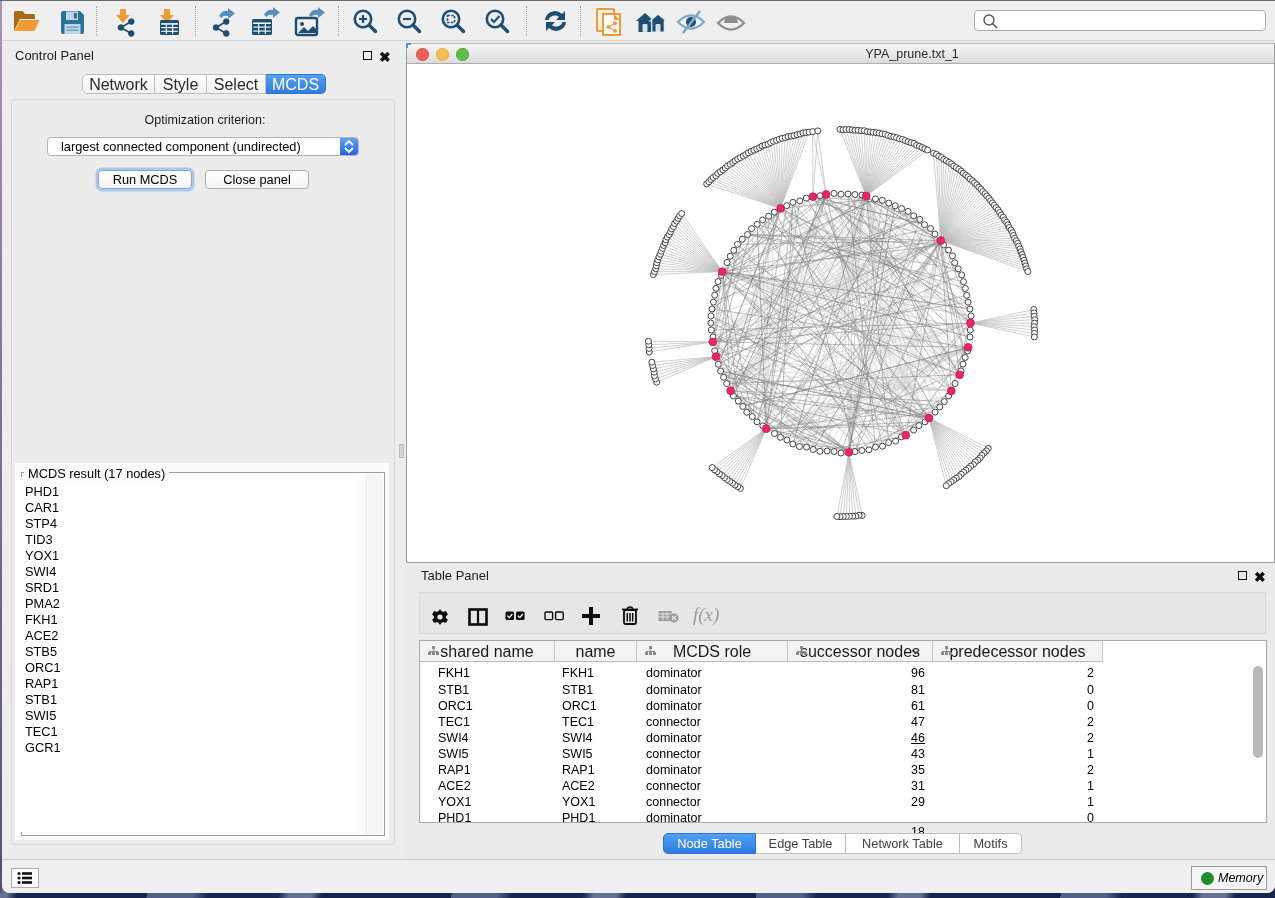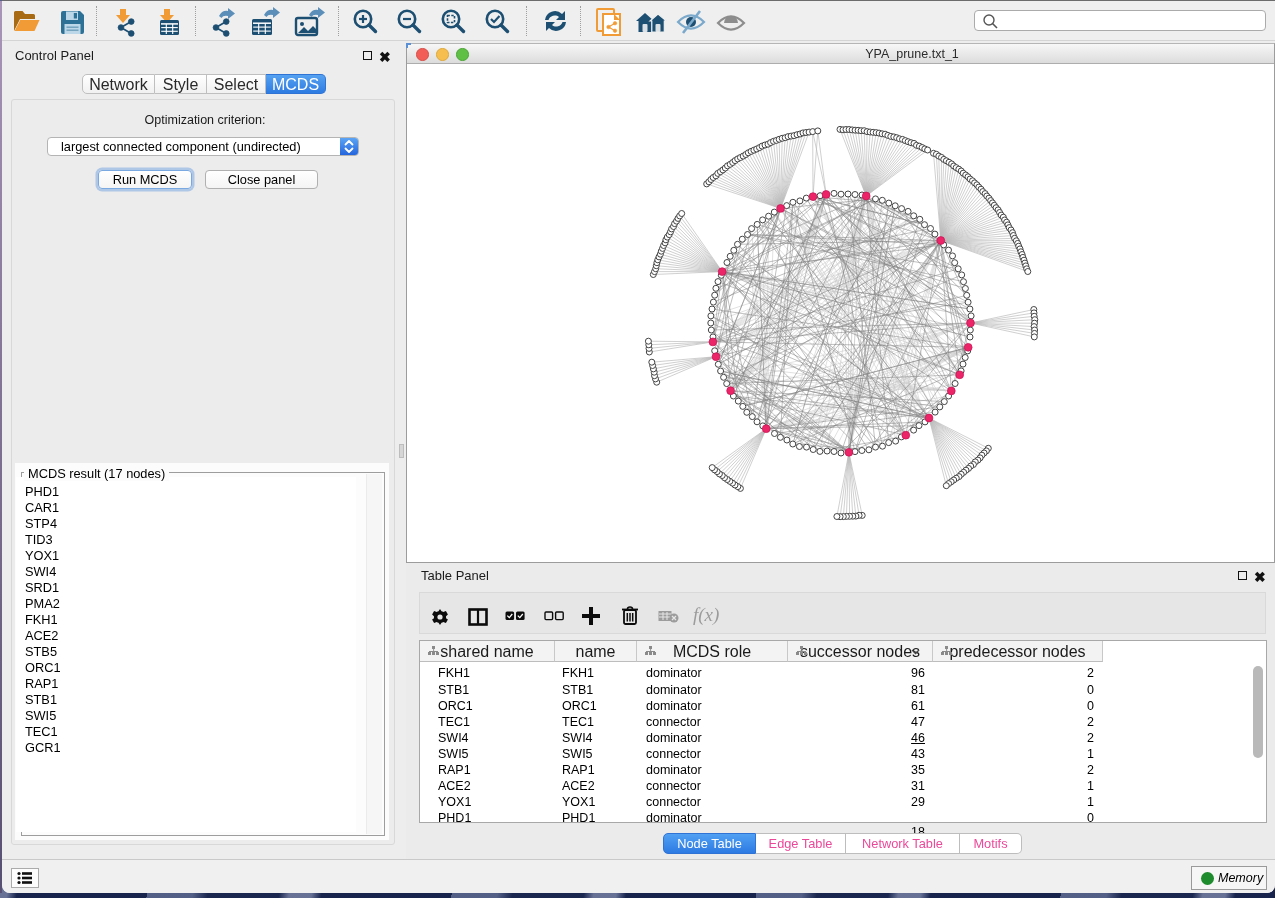--- a/index.html
+++ b/index.html
@@ -42,21 +42,21 @@
   #dropdown { position:absolute; left:45px; top:137px; width:312px; height:19px;
     background:#ffffff; border:1px solid #b4b4b4; border-radius:4px; }
   #dropdown .dtext { position:absolute; left:13px; top:1px; font-size:12.8px; color:#000; }
   #dropdown .dbtn { position:absolute; right:0; top:0; width:18px; height:17px;
     background:linear-gradient(#5ba4f4,#2465dd); border-radius:0 3px 3px 0; }
   .btn { position:absolute; height:19px; background:linear-gradient(#ffffff,#f4f4f4);
     border:1px solid #b0b0b0; border-radius:4px; font-size:12.8px; color:#000;
     text-align:center; line-height:17px; }
   #runbtn { left:96px; top:170px; width:94px; border-color:#7aa8e0;
     box-shadow:0 0 0 2.5px rgba(125,170,225,.55); }
-  #closebtn { left:203px; top:170px; width:113px; }
+  #closebtn { left:203px; top:170px; width:104px; }
   #resultbox { position:absolute; left:13px; top:463px; width:374px; height:377px;
     background:#fcfcfc; }
   #fieldset { position:absolute; left:6px; top:9px; width:364px; height:364px;
     border:1px solid #9d9d9d; }
   #legend { position:absolute; left:9px; top:3px; background:#fcfcfc; padding:0 4px;
     font-size:12.8px; color:#000; white-space:nowrap; z-index:3; }
   #mlist { position:absolute; left:1px; top:14px; width:340px; height:355px;
     background:#ffffff; font-size:12.8px; color:#000; line-height:16px; padding:7px 0 0 9px; }
   #mscroll { position:absolute; left:351px; top:11px; width:16px; height:360px;
     background:#f6f6f6; border-left:1px solid #ebebeb; }
@@ -85,21 +85,21 @@
   #tbl { position:absolute; left:13px; top:77px; width:848px; height:183px;
     background:#ffffff; border:1px solid #a8a8a8; }
   .hcell { position:absolute; top:0; height:21px; background:#f3f3f3;
     border-right:1px solid #c8c8c8; border-bottom:1px solid #bdbdbd;
     font-size:16px; color:#1a1a1a; text-align:center; line-height:21px; }
   .trow { position:absolute; font-size:12.5px; color:#000; height:16px; line-height:16px; }
   .num { position:absolute; text-align:right; }
   #vscroll { position:absolute; right:3px; top:25px; width:10px; height:92px;
     background:#b9b9b9; border-radius:5px; }
   .btab { position:absolute; top:0; height:21px; background:#ffffff;
-    border:1px solid #bdbdbd; font-size:12.8px; color:#ec4899; text-align:center;
+    border:1px solid #bdbdbd; font-size:12.8px; color:#404040; text-align:center;
     line-height:20px; }
   .btab.sel { background:linear-gradient(#50a0f3,#2d7ae3); color:#fff; border-color:#2f74d4; }
 
   
   #statusbar { position:absolute; left:0; top:859px; width:1273px; height:34px;
     background:#f0f0f0; border-top:1px solid #c9c9c9;font-style:italic; }
   #listbtn { position:absolute; left:9px; top:8px; width:28px; height:20px;
     background:#fdfdfd; border:1px solid #ababab; }
   #membtn { position:absolute; left:1189px; top:6px; width:76px; height:24px;
     background:#f6f6f6; border:1px solid #9a9a9a; font-size:12.5px; color:#000;

